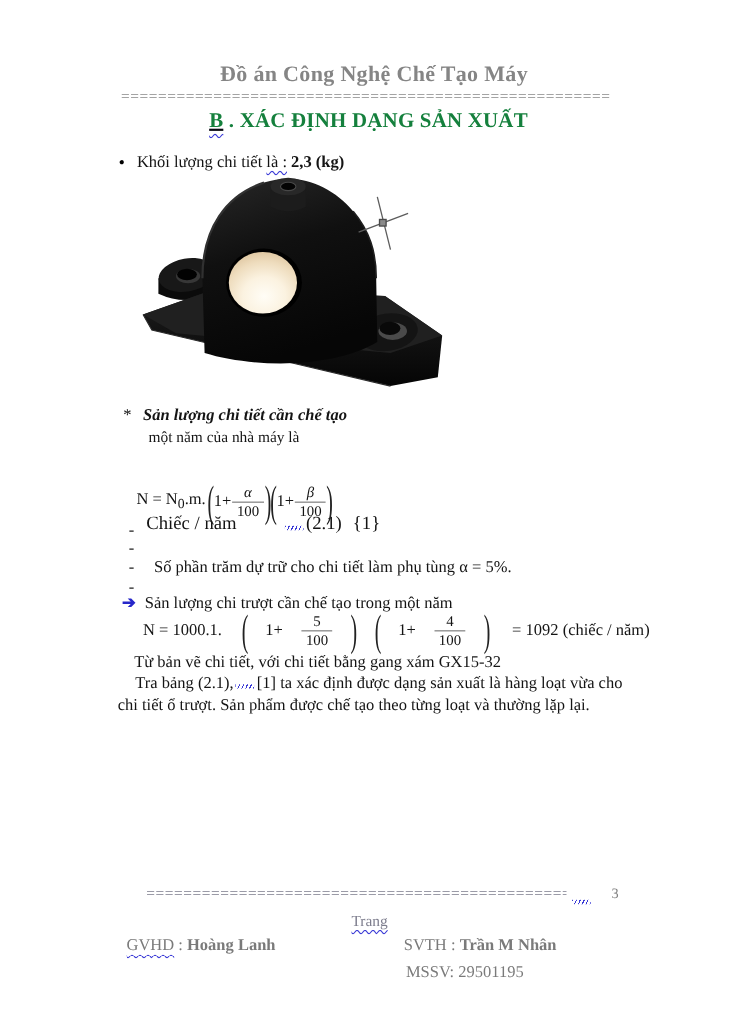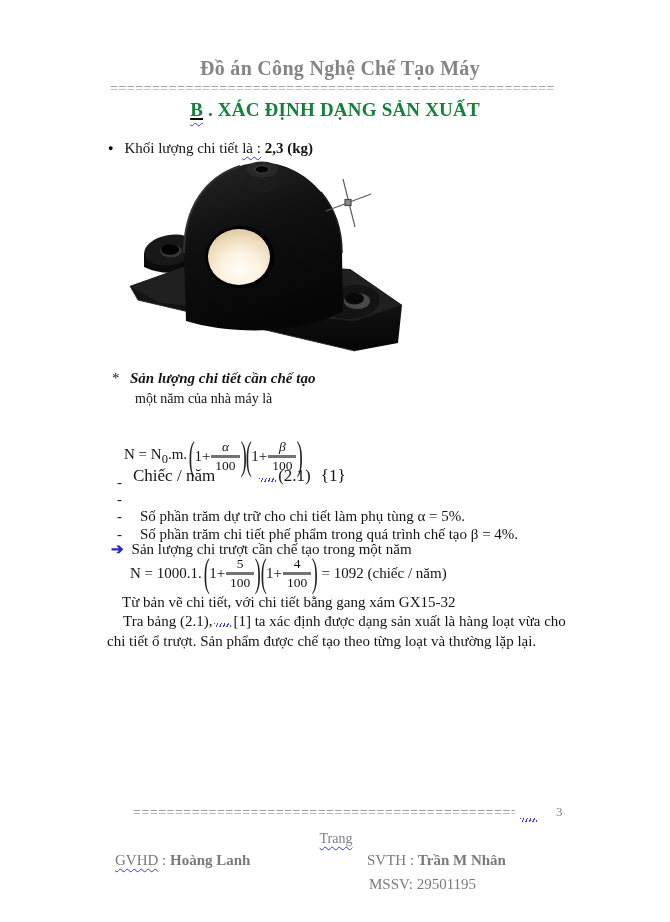--- a/index.html
+++ b/index.html
@@ -75,24 +75,24 @@
 
   .formula{display:flex;align-items:center;font-size:15px;white-space:nowrap;}
   .formula .lead{margin-right:2px;}
   .paren{
     display:inline-block;font-size:40px;font-weight:400;line-height:.85;
     transform:scaleX(.45);color:#222;font-family:"Liberation Serif",serif;
     margin:0 -4px;
   }
   .frac{display:inline-flex;flex-direction:column;align-items:center;font-size:13.5px;line-height:1.15;margin:0 1px;vertical-align:middle;}
   .frac .num{padding:0 4px;}
-  .frac .den{border-top:3px solid #737373;padding:0 4px;}
+  .frac .den{border-top:1px solid #737373;padding:0 4px;}
   .greek{font-style:italic;}
   .formula-1{left:124px;top:417px;height:40px;margin-top:19px;}
-  .formula-2{left:130px;top:553px;height:40px;}
+  .formula-2{left:130px;top:553px;height:40px;gap:16px;}
   .formula .rhs{margin-left:4px;}
 
   .caption{left:133px;top:466px;font-size:17px;}
   .caption .gap{display:inline-block;width:42px;}
   .caption .cite{margin-left:10px;}
 
   .sq-gap{
     display:inline-block;width:17px;height:4px;margin:0 2px;
     background:repeating-linear-gradient(115deg,var(--sq) 0 1px,transparent 1px 3.2px);
     vertical-align:-1px;
@@ -229,21 +229,20 @@
     </div>
     <div class="spec-row">
       <span class="marker">-</span>
     </div>
     <div class="spec-row">
       <span class="marker">-</span>
       <span>Số phần trăm dự trữ cho chi tiết làm phụ tùng α = 5%.</span>
     </div>
     <div class="spec-row">
       <span class="marker">-</span>
-      <span>Số phần trăm chi tiết phế phẩm trong quá trình chế tạo β = 4%.</span>
     </div>
   </div>
 
   <div class="abs arrow-line">
     <span class="arrow-glyph">➔</span><span>Sản lượng chi trượt cần chế tạo trong một năm</span>
   </div>
 
   <div class="abs formula formula-2">
     <span class="lead">N = 1000.1.</span>
     <span class="paren">(</span>

